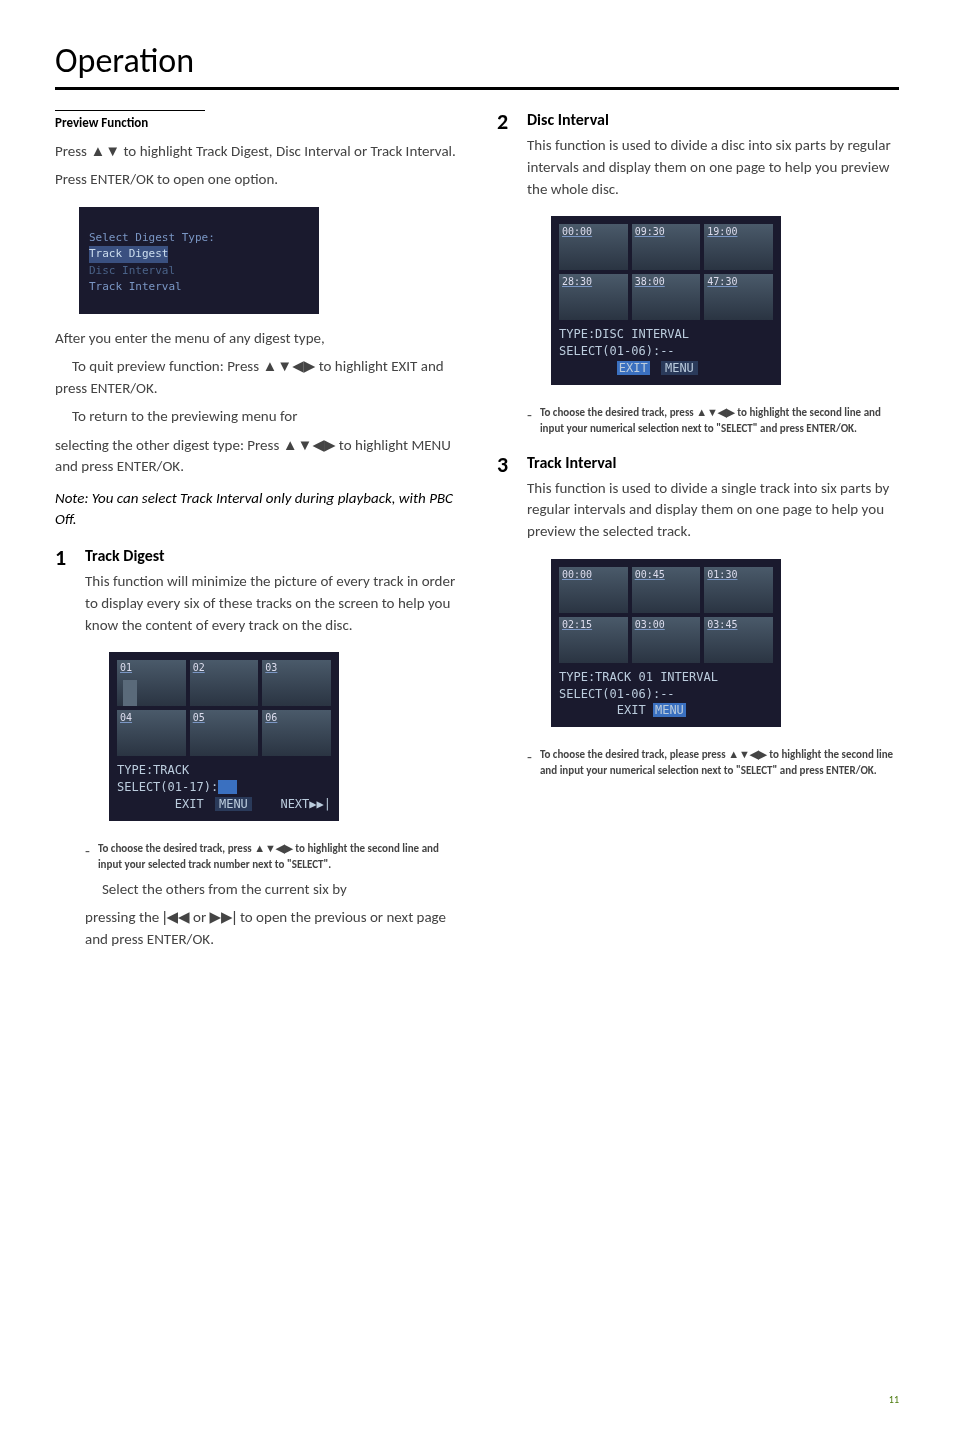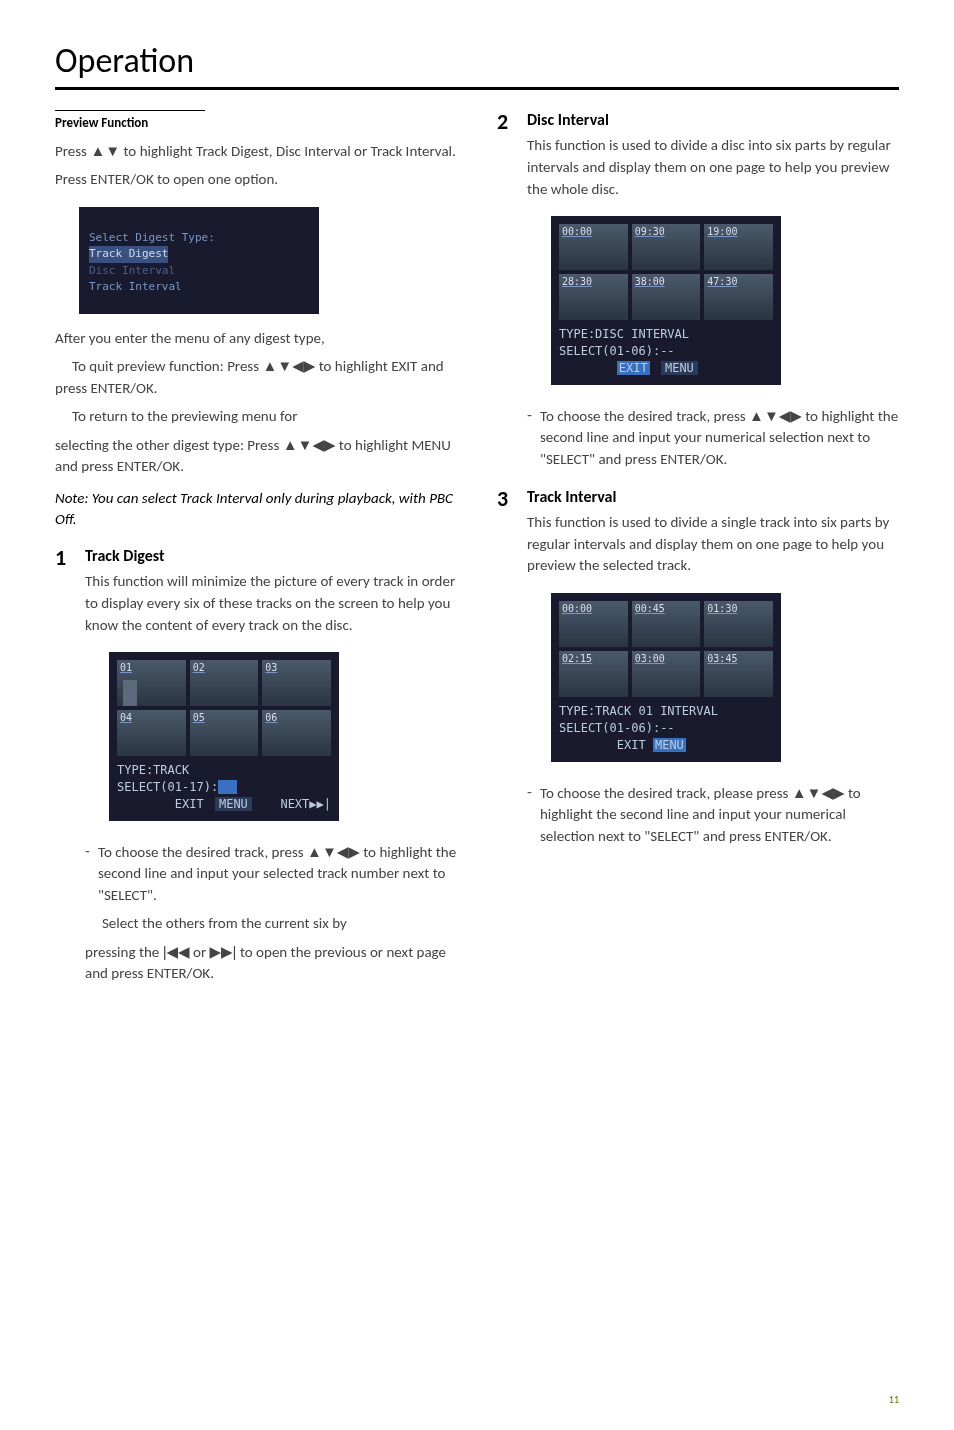--- a/index.html
+++ b/index.html
@@ -122,21 +122,21 @@
     margin: 10px 0 16px 0;
     line-height: 1.4;
   }
   .dash-row {
     display:flex;
     align-items:flex-start;
     gap:8px;
     margin:6px 0;
   }
   .dash-row .dash { flex-shrink:0; color:#555; }
-  .dash-row .txt { flex:1; font-size:15px; line-height:1.45; color:#444; }
+  .dash-row .txt { flex:1; font-size:11px; line-height:1.45; color:#444;font-weight:bold; }
   .glyph { font-family: "Arial", sans-serif; }
   .page-number {
     position: absolute;
     bottom: 24px;
     right: 55px;
     font-size: 10px;
     color: #4d7c0f;
   }
 </style>
 </head>

